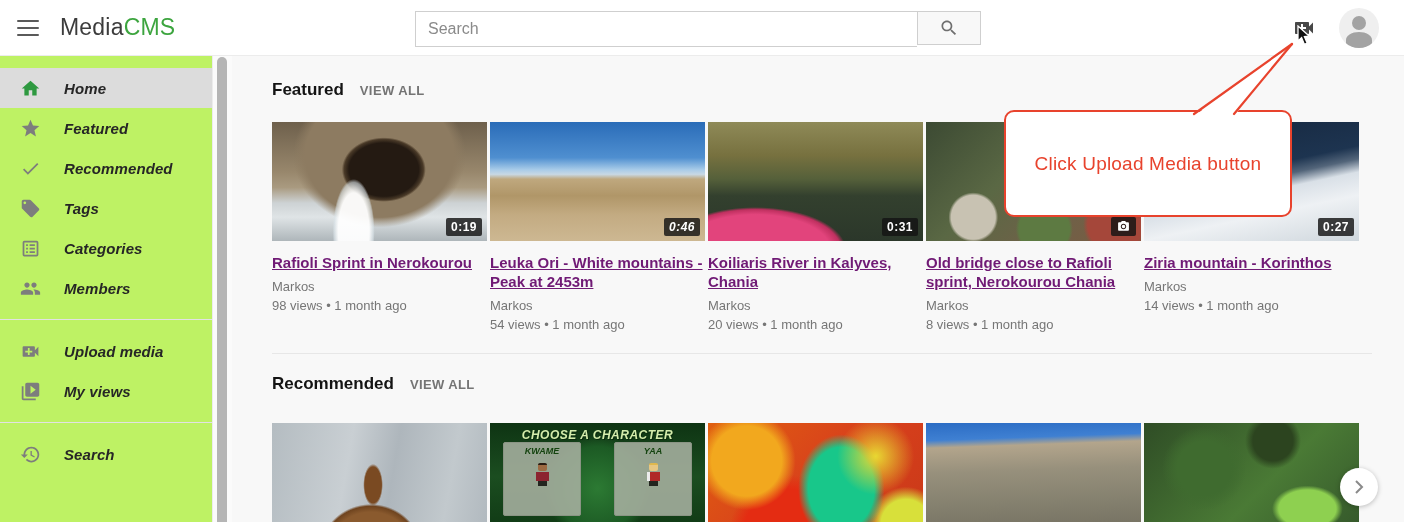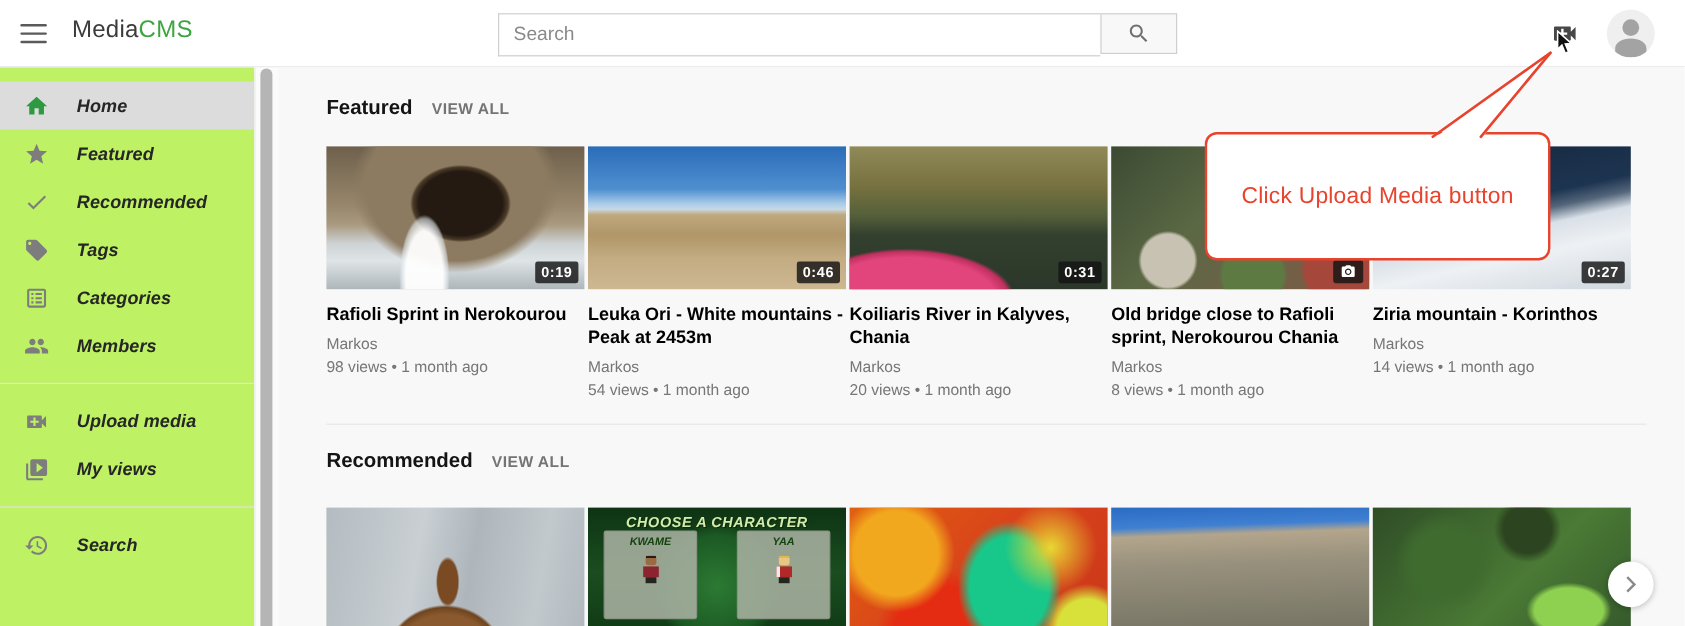--- a/index.html
+++ b/index.html
@@ -4,21 +4,21 @@
 <style>
   * { margin:0; padding:0; box-sizing:border-box; }
   html,body { width:1404px; height:522px; }
   body { font-family:"Liberation Sans", sans-serif; background:#fff; }
   .page { position:relative; width:1404px; height:522px; overflow:hidden; background:#fff; }
 
   
   header { position:relative; width:100%; height:56px; background:#fff; border-bottom:1px solid #ececec; z-index:10; }
   .hamburger { position:absolute; left:16px; top:18px; width:24px; height:20px; background:none; border:none; cursor:pointer; display:flex; flex-direction:column; justify-content:space-between; padding:2px 1px; }
   .hamburger span { display:block; height:2px; background:#5a5a5a; border-radius:1px; }
-  .logo { position:absolute; left:60px; top:14px; font-size:20px; letter-spacing:.2px; color:#3c3c3c; text-decoration:none; cursor:pointer; }
+  .logo { position:absolute; left:60px; top:14px; font-size:23px; letter-spacing:.2px; color:#3c3c3c; text-decoration:none; cursor:pointer; }
   .logo .green { color:#3da53f; }
   .searchwrap { position:absolute; left:415px; top:11px; display:flex; height:34px; }
   .searchwrap input { width:502px; height:34px; border:1px solid #cfcfcf; border-right:none; background:#fff; padding:17px 12px; font-size:16px; color:#be185d; font-family:"Liberation Sans",sans-serif; outline:none; }
   .searchwrap input::placeholder { color:#8a8a8a; }
   .searchbtn { width:64px; height:34px; border:1px solid #cfcfcf; background:#f8f8f8; cursor:pointer; display:flex; align-items:center; justify-content:center; }
   .searchbtn svg { width:20px; height:20px; fill:#6f6f6f; }
   .upload-btn { position:absolute; left:1291px; top:16px; width:26px; height:24px; background:none; border:none; cursor:pointer; }
   .upload-btn svg { width:24px; height:24px; fill:#474747; }
   .avatar { position:absolute; left:1339px; top:8px; width:40px; height:40px; border-radius:50%; background:#efefef; overflow:hidden; cursor:pointer; }
   .avatar svg { width:40px; height:40px; fill:#a3a3a3; }
@@ -39,34 +39,34 @@
   .content { flex:1; background:#f8f8f8; padding:24px 0 0 40px; overflow:hidden; }
   .sec-head { display:flex; align-items:baseline; height:22px; margin-bottom:20px; }
   .sec-title { font-size:17px; font-weight:bold; color:#141414; }
   .viewall { margin-left:16px; font-size:13px; font-weight:bold; color:#747474; letter-spacing:.4px; text-decoration:none; cursor:pointer; }
   .cards { display:flex; }
   .card { width:215px; margin-right:3px; flex:none; }
   .thumb { position:relative; width:215px; height:119px; background:#ccc; overflow:hidden; cursor:pointer; }
   .dur { position:absolute; right:5px; bottom:5px; background:rgba(20,20,20,.82); color:#fff; font-size:12px; font-weight:bold; letter-spacing:.5px; padding:2px 5px; border-radius:2px; line-height:14px; }
   .dur.cam { padding:3px 6px; }
   .dur.cam svg { width:13px; height:13px; fill:#fff; display:block; }
-  .ctitle { margin-top:12px; font-size:15px; font-weight:bold; color:#000000; line-height:19px; cursor:pointer; }
+  .ctitle { margin-top:12px; font-size:15px; font-weight:bold; color:#701a75; line-height:19px; cursor:pointer;text-decoration:underline; }
   .cauthor { margin-top:7px; font-size:13px; color:#767676; cursor:pointer; }
   .cmeta { margin-top:4px; font-size:13px; color:#767676; }
   .content-divider { height:1px; background:#e7e7e7; margin:21px 32px 0 0; }
   .sec2 .sec-head { margin-top:20px; margin-bottom:27px; }
 
   
   .th-f1 { background:
     radial-gradient(ellipse 28px 70px at 38% 92%, rgba(255,255,255,.95) 55%, rgba(220,230,235,.6) 70%, transparent 75%),
     radial-gradient(ellipse 60px 46px at 52% 40%, #241a12 58%, #4a3a28 66%, transparent 70%),
     radial-gradient(ellipse 120px 100px at 50% 28%, #8d7b61 62%, transparent 72%),
     linear-gradient(180deg, #6e604c 0%, #98876c 42%, #a99a80 55%, #cdd2d4 68%, #dfe4e6 80%, #aeb6ba 100%); }
   .th-f2 { background:
-    linear-gradient(180deg, #2a6cb8 0%, #4f8fd0 30%, #a8cbe8 40%, #c8d8e4 44%, #bfa87e 48%, #b09668 62%, #c3ab82 78%, #cdb892 100%); }
+    linear-gradient(180deg, #2a6cb8 0%, #4f8fd0 30%, #a8cbe8 40%, #c8d8e4 44%, #bfa87e 48%, #b09668 62%, #c3ab82 78%, #cdb892 100%); font-style: italic; }
   .th-f3 { background:
     radial-gradient(ellipse 130px 62px at 22% 108%, #e2447c 58%, #c03060 66%, transparent 70%),
     linear-gradient(180deg, #8f8a58 0%, #77713f 28%, #55603a 48%, #33402e 62%, #2b372a 100%); }
   .th-f4 { background:
     radial-gradient(circle 34px at 68% 22%, #53331e 70%, transparent 75%),
     radial-gradient(circle 40px at 22% 80%, #c8c2b2 55%, transparent 62%),
     radial-gradient(circle 50px at 88% 86%, #a5473a 55%, transparent 64%),
     radial-gradient(circle 46px at 55% 90%, #5d7a42 55%, transparent 62%),
     linear-gradient(135deg, #3c4a33 0%, #5a6844 40%, #6f6148 70%, #7c5a40 100%); }
   .th-f5 { background:

